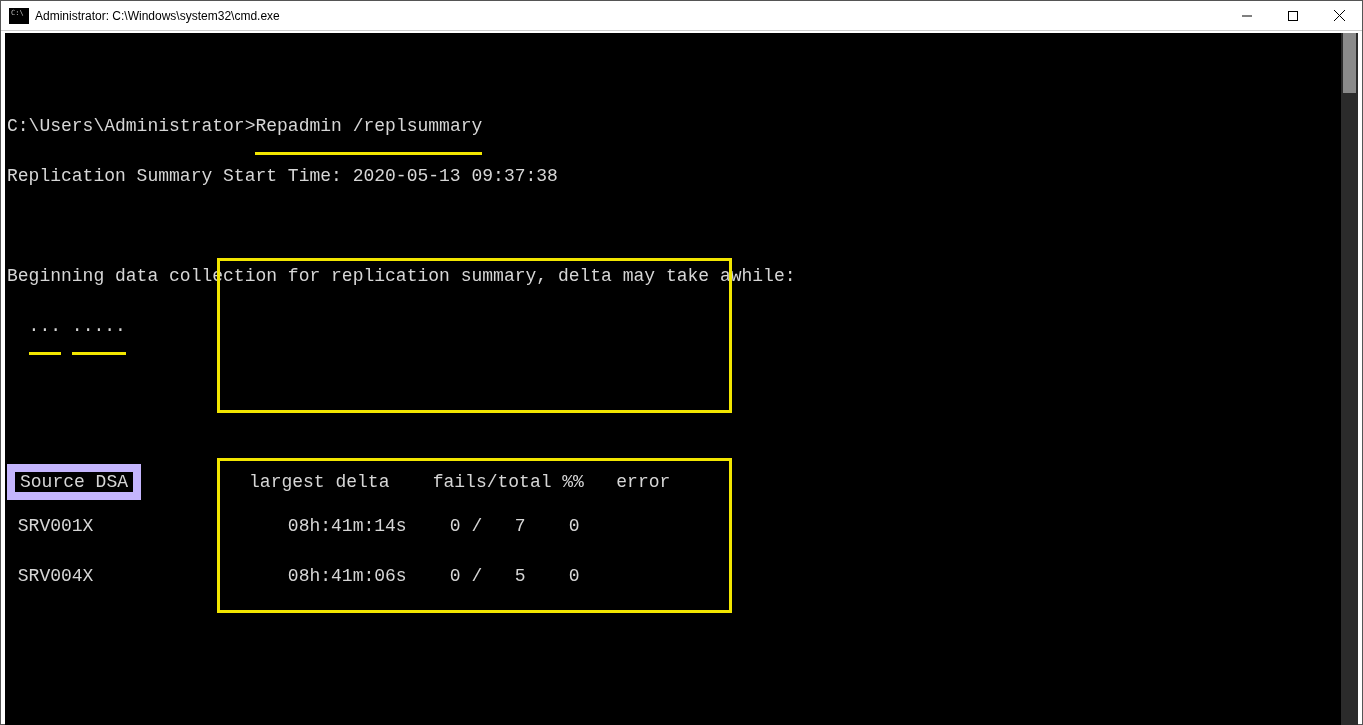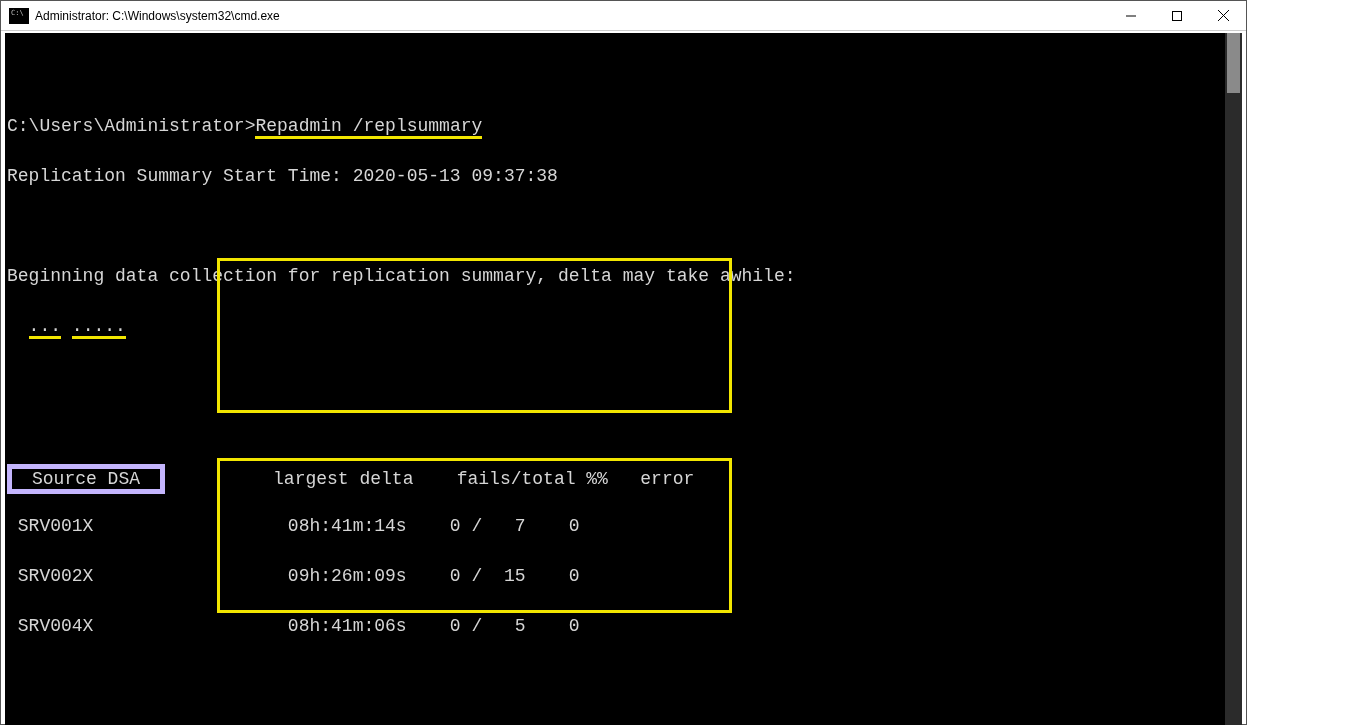--- a/index.html
+++ b/index.html
@@ -6,21 +6,21 @@
   body {
     margin: 0;
     padding: 0;
     background: #fff;
     font-family: "Segoe UI", Tahoma, sans-serif;
     width: 1363px;
     height: 725px;
     overflow: hidden;
   }
   .window {
-    width: 1247px;
+    width: 1363px;
     height: 725px;
     border: 1px solid #555;
     display: flex;
     flex-direction: column;
     background: #fff;
   }
   .titlebar {
     height: 30px;
     background: #fff;
     display: flex;
@@ -86,25 +86,25 @@
   .scrollbar .thumb {
     position: absolute;
     top: 0;
     left: 2px;
     width: 13px;
     height: 60px;
     background: #8a8a8a;
   }
   .hl-underline {
     border-bottom: 3px solid #f2e600;
-    padding-bottom: 0px;
+    padding-bottom: 16px;
   }
   .hl-box {
-    border: 5px solid #c4b5fd;
-    padding: 0 20px;
+    border: 8px solid #c4b5fd;
+    padding: 0 5px;
     display: inline-block;
     line-height: 20px;
   }
   .table-box {
     position: absolute;
     border: 3px solid #f2e600;
     pointer-events: none;
   }
   .row { display: block; height: 25px; }
 </style>
@@ -139,21 +139,20 @@
 <span class="row"></span>
 <span class="row"><span>C:\Users\Administrator&gt;</span><span class="hl-underline">Repadmin /replsummary</span></span>
 <span class="row"><span>Replication Summary Start Time: 2020-05-13 09:37:38</span></span>
 <span class="row"></span>
 <span class="row"><span>Beginning data collection for replication summary, delta may take awhile:</span></span>
 <span class="row"><span>  </span><span class="hl-underline">...</span><span> </span><span class="hl-underline">.....</span></span>
 <span class="row"></span>
 <span class="row"></span>
 <span class="row"><span class="hl-box">Source DSA</span><span>          largest delta    fails/total %%   error</span></span>
 <span class="row"><span> SRV001X                  08h:41m:14s    0 /   7    0</span></span>
-<span class="row"><span> SRV002X                  09h:26m:09s    0 /  15    0</span></span>
 <span class="row"><span> SRV004X                  08h:41m:06s    0 /   5    0</span></span>
 
 
 
 
 
 
 
 
 

